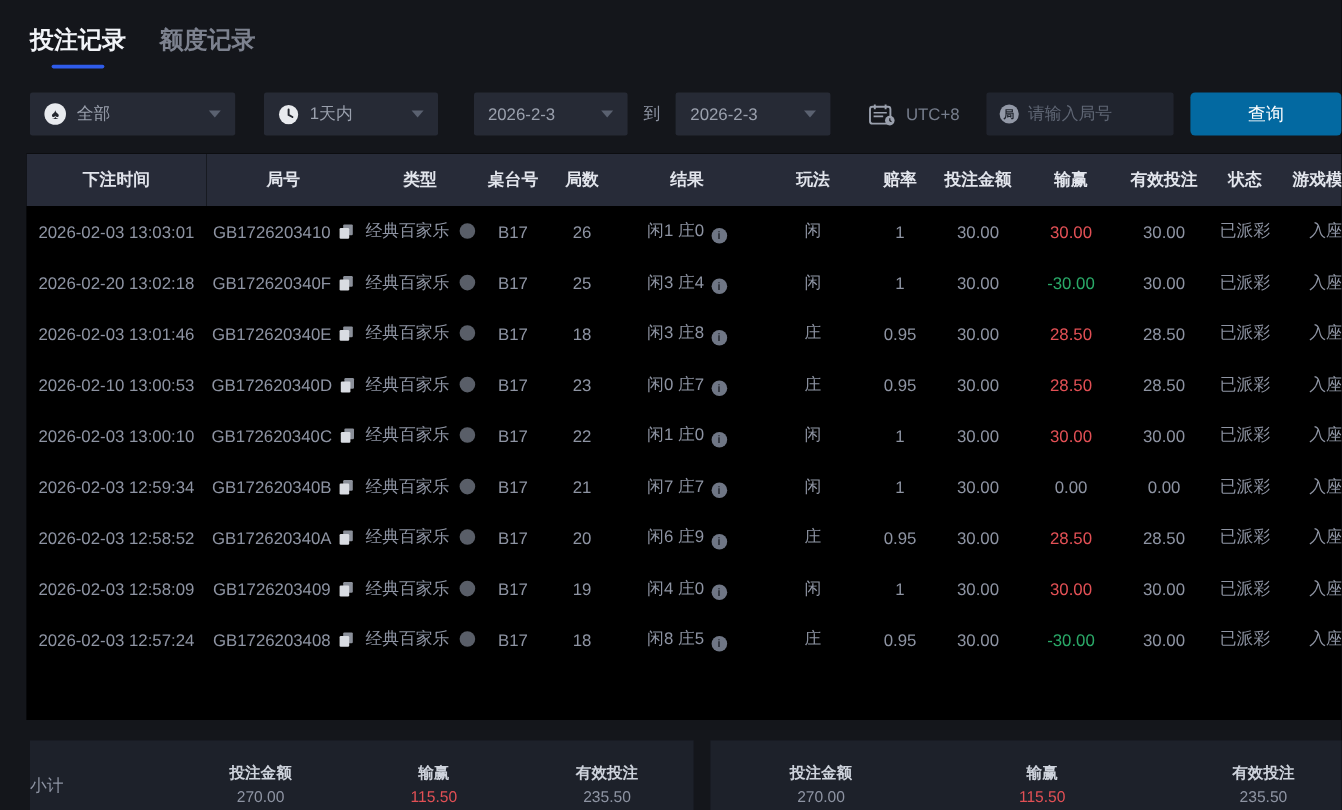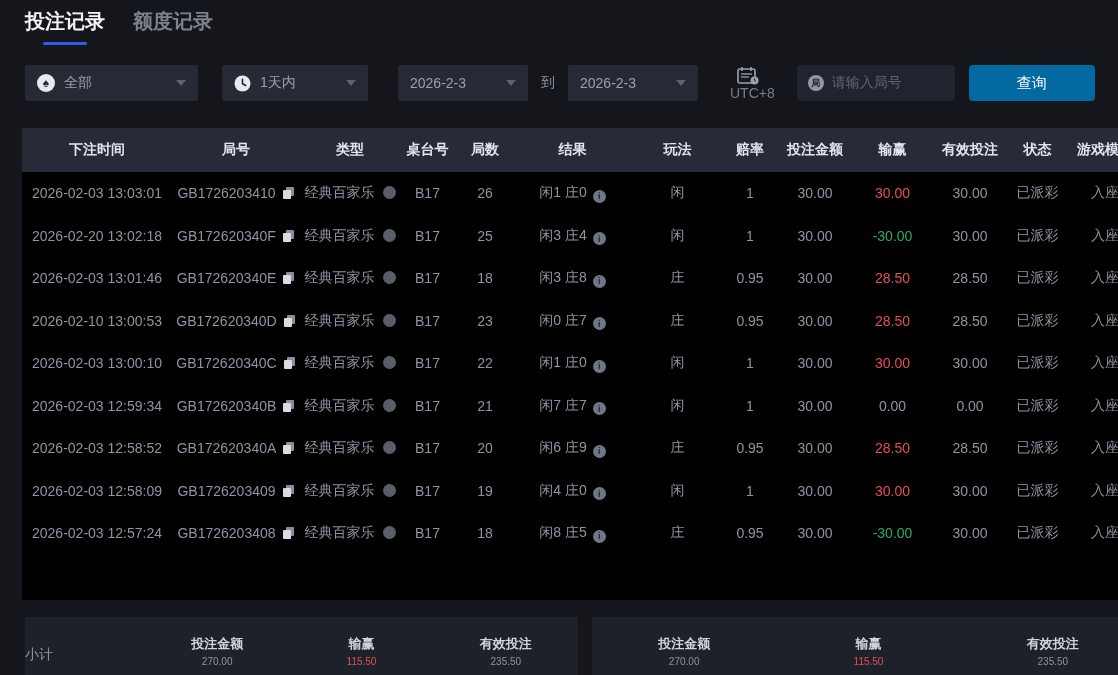--- a/index.html
+++ b/index.html
@@ -5,42 +5,42 @@
   * { margin:0; padding:0; box-sizing:border-box; }
   html,body { width:1118px; height:675px; overflow:hidden; }
   body {
     background:#14161b;
     font-family:"Liberation Sans","DejaVu Sans",sans-serif;
     color:#8e94a3;
   }
   .page { position:relative; width:1118px; height:675px; }
 
   
-  .tabs { display:flex; gap:28px; padding:8px 0 0 25px; align-items:flex-start; }
+  .tabs { display:flex; gap:28px; padding:20px 0 0 25px; align-items:flex-start; }
   .tab { font-size:20px; font-weight:bold; color:#7d828f; cursor:pointer; }
   .tab.active .tab-label { color:#f2f4f8; }
   .tab-underline { width:44px; height:3px; background:#2f5ceb; border-radius:2px; margin:7px auto 0; }
 
   
   .filter-bar { display:flex; align-items:center; margin:20px 0 0 25px; height:36px; }
   .select {
     display:flex; align-items:center; height:36px; background:#262a35;
     border-radius:2px; padding:0 12px; font-size:14px; color:#9aa0ad; cursor:pointer;
   }
   .sel-gametype { width:173px; }
   .sel-timerange { width:146px; margin-left:24px; }
   .sel-date { width:130px; }
   .sel-date-from { margin-left:30px; }
   .to-label { margin:0 13px; font-size:14px; color:#8e94a3; }
   .caret { width:0; height:0; border-left:5px solid transparent; border-right:5px solid transparent;
            border-top:6px solid #5a6170; margin-left:auto; }
   .icon-circle { border-radius:50%; display:inline-flex; align-items:center; justify-content:center; flex:none; }
   .spade-circle { width:18px; height:18px; background:#e8eaee; color:#23262e; font-size:12px; line-height:1; margin-right:9px; }
   .clock-svg { margin-right:9px; flex:none; }
-  .tz-group { display:flex; align-items:center; margin-left:32px; color:#767d8c; font-size:14px;flex-direction:column; }
+  .tz-group { display:flex; align-items:center; margin-left:32px; color:#767d8c; font-size:14px; }
   .cal-svg { margin-right:9px; }
   .round-input {
     display:flex; align-items:center; width:158px; height:36px; background:#20242e;
     border-radius:2px; padding:0 11px; margin-left:22px; cursor:text;
   }
   .ju-circle { width:16px; height:16px; background:#9298a6; color:#20242d; font-size:9px; font-weight:bold; margin-right:8px; }
   .placeholder { color:#5f6674; font-size:14px; }
   .query-btn {
     width:126px; height:36px; margin-left:14px; background:#0369a1; color:#ffffff;
     border:none; border-radius:4px; font-size:15px; cursor:pointer; flex:none;
@@ -67,21 +67,21 @@
   .info-icon { display:inline-flex; width:13px; height:13px; border-radius:50%; background:#6f7685; color:#23262e;
                font-size:9px; font-weight:bold; align-items:center; justify-content:center; margin-left:6px;
                vertical-align:-2px; cursor:pointer; }
 
   
   .footer { position:absolute; left:25px; top:617px; right:0; display:flex; gap:14px; }
   .panel { width:553px; height:90px; background:#1d212a; display:flex; align-items:flex-start; flex:none; padding-top:18px; }
   .panel-label { width:120px; text-align:left; color:#8e94a3; font-size:14px; padding-top:11px; }
   .stat { flex:1; text-align:center; }
   .stat-label { color:#ced3dc; font-size:13px; font-weight:bold; }
-  .stat-value { color:#8e94a3; font-size:10px; margin-top:3px; }
+  .stat-value { color:#8e94a3; font-size:13px; margin-top:3px; }
   .stat-value.red { color:#e25055; }
 </style>
 </head>
 <body>
 
 <div class="page">
 
   <div class="tabs">
     <div class="tab active">
       <div class="tab-label">投注记录</div>

